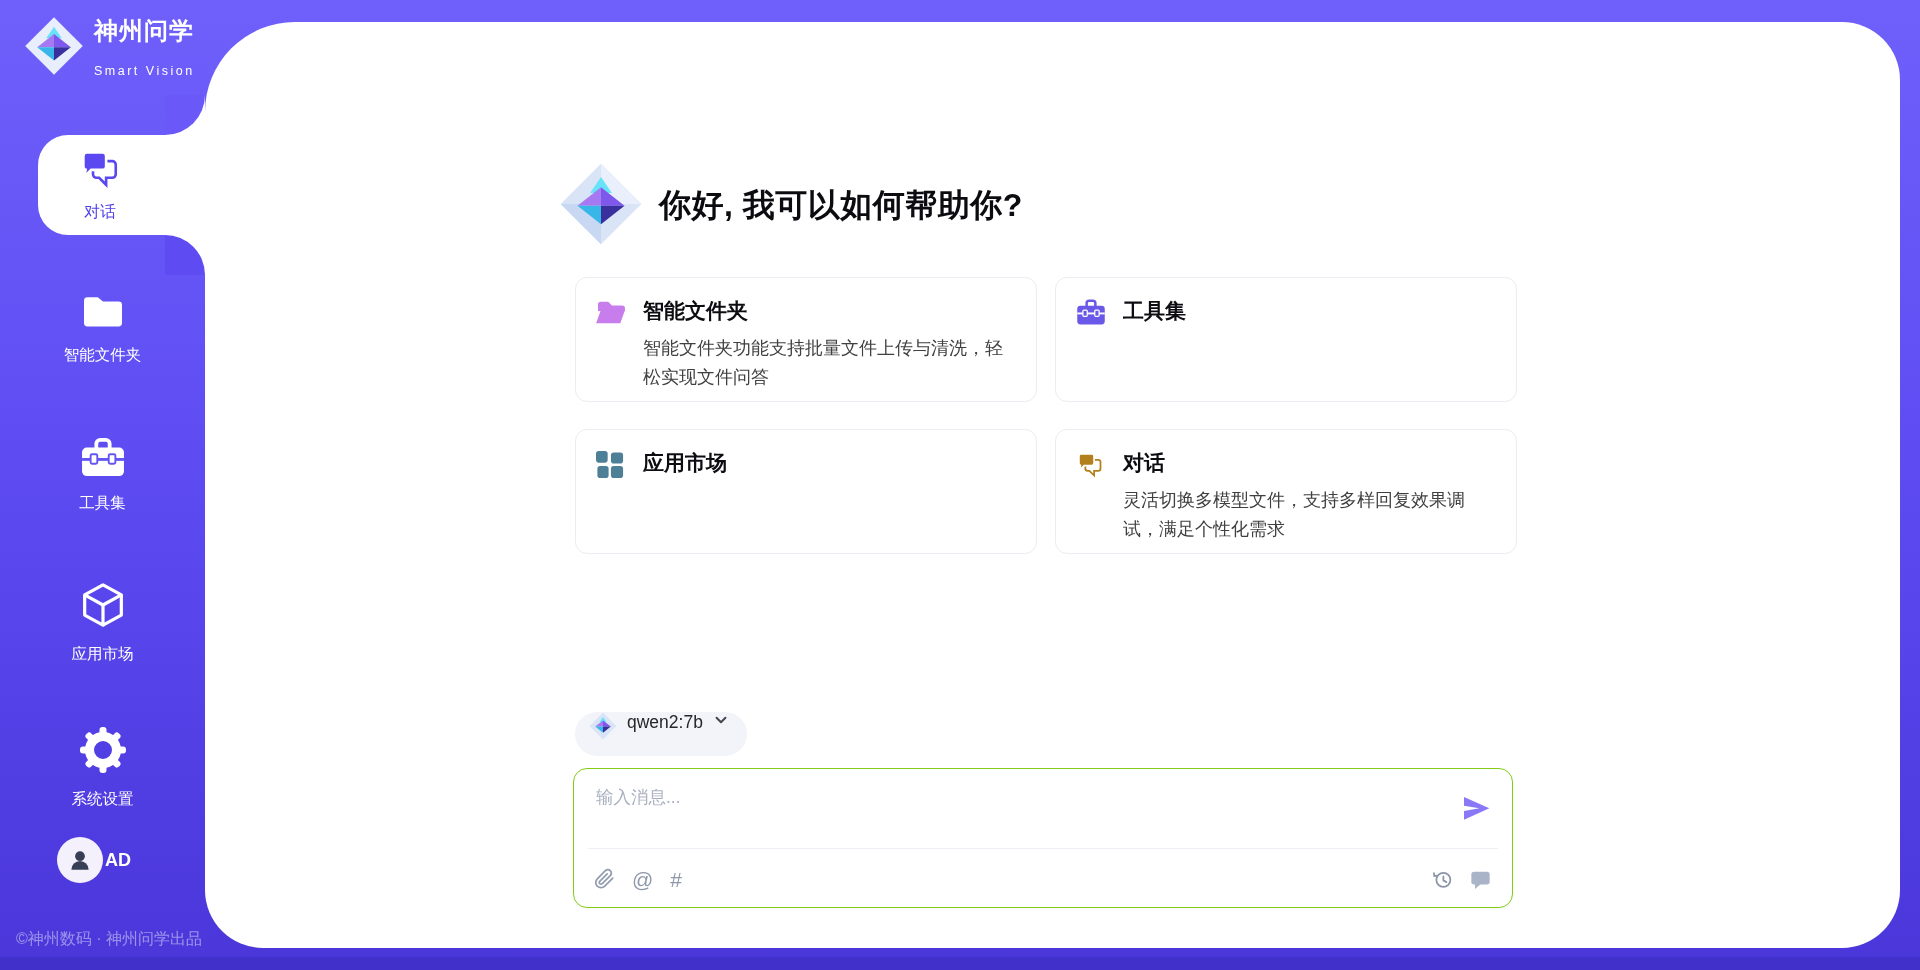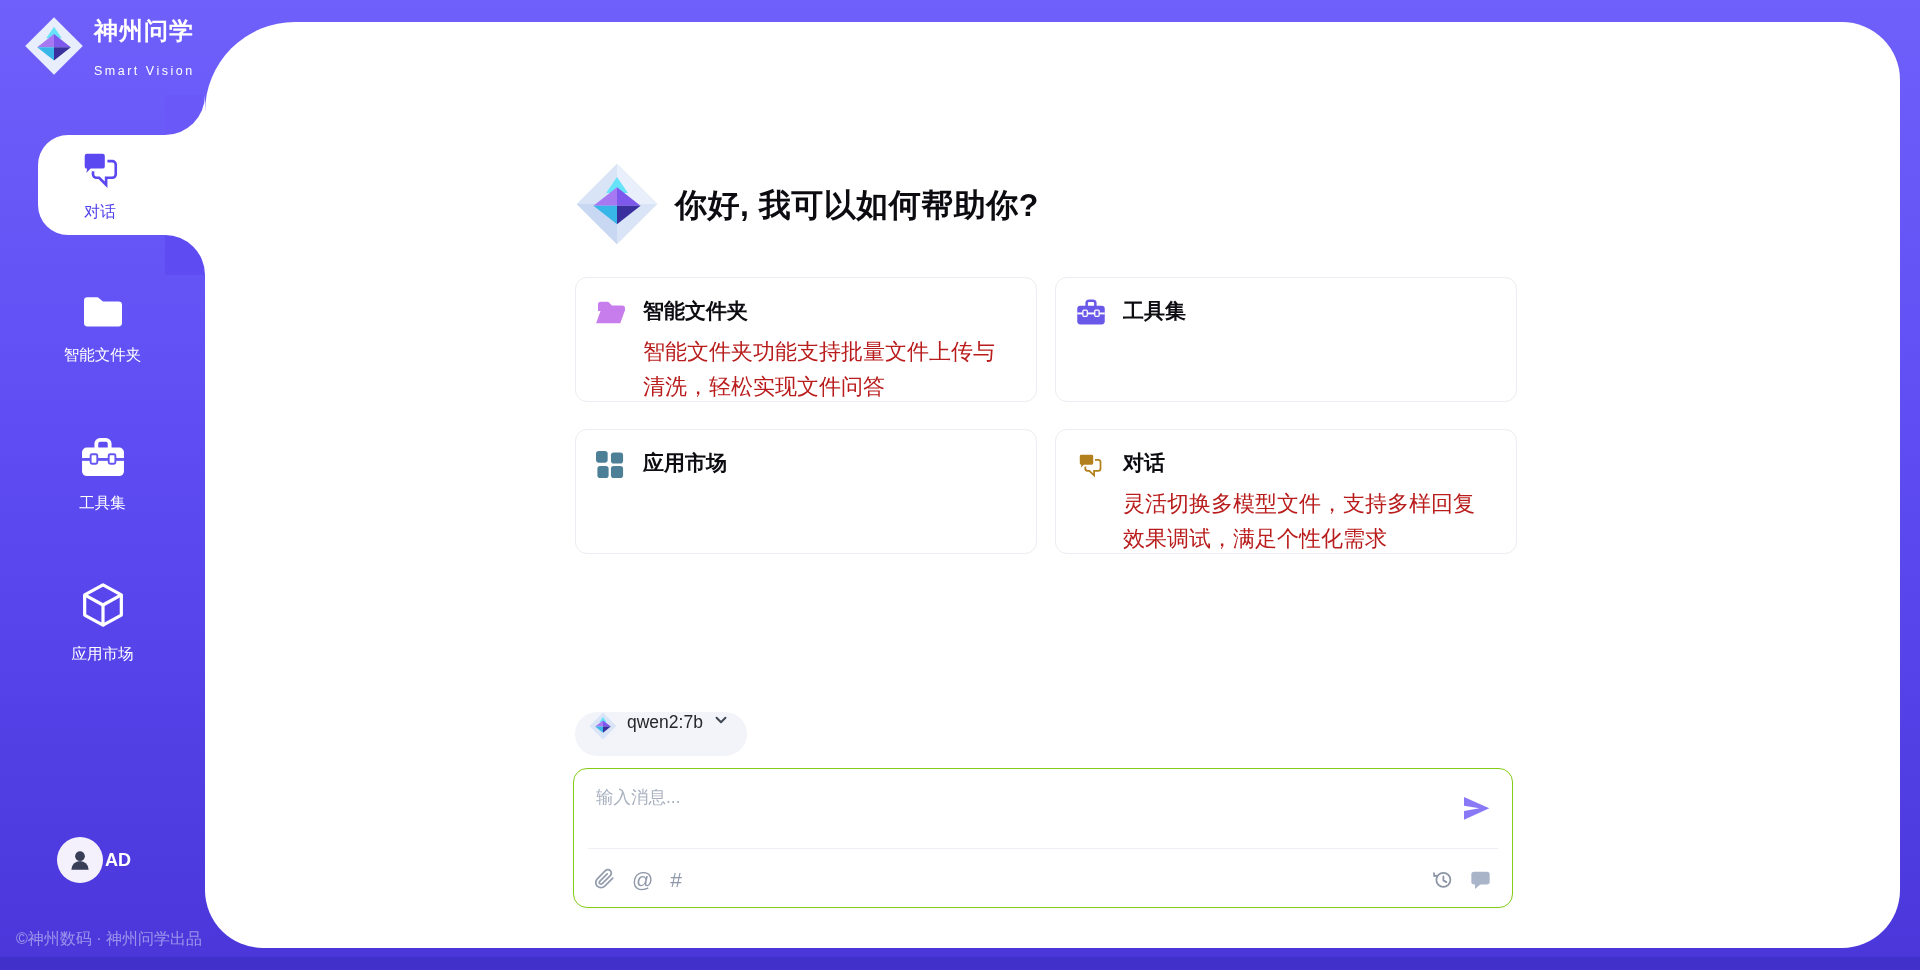--- a/index.html
+++ b/index.html
@@ -35,30 +35,30 @@
   .fillet-top { top:95px; }
   .fillet-bottom { top:235px; }
   .fillet-top .purple { position:absolute; inset:0; background:#6a59f8; border-bottom-right-radius:40px; }
   .fillet-bottom .purple { position:absolute; inset:0; background:#5e4cf2; border-top-right-radius:40px; }
 
   .user-row { position:absolute; left:57px; top:837px; display:flex; align-items:center; gap:2px; cursor:pointer; }
   .avatar { width:46px; height:46px; border-radius:50%; background:#f4f1fc; display:flex;
     align-items:center; justify-content:center; }
   .user-name { color:#fff; font-size:18px; font-weight:600; }
   .side-footer { position:absolute; left:16px; top:929px; color:rgba(255,255,255,0.45); font-size:16px; }
-  .greeting-row { position:absolute; left:370px; top:139px; display:flex; align-items:center; gap:16px; }
+  .greeting-row { position:absolute; left:354px; top:139px; display:flex; align-items:center; gap:16px; }
   .greeting { font-size:32px; font-weight:700; color:#0b0b10; letter-spacing:0.5px; }
 
   .cards { position:absolute; left:370px; top:255px; width:944px; display:grid;
     grid-template-columns:462px 462px; grid-auto-rows:125px; column-gap:18px; row-gap:27px; }
   .fcard { background:#fff; border:1px solid #ececf2; border-radius:12px; padding:19px 20px 0 20px;
     display:flex; gap:17px; cursor:pointer; }
   .fcard .ic { width:30px; flex:0 0 30px; padding-top:2px; }
   .fcard h3 { font-size:21px; font-weight:700; color:#0c0c11; margin-bottom:9px; }
-  .fcard p { font-size:22px; color:#b91c1c; line-height:1.6; }
+  .fcard p { font-size:18px; color:#404040; line-height:1.6; }
 
   .model-pill { position:absolute; left:370px; top:690px; height:44px; display:inline-flex;
     align-items:flex-start; gap:10px; background:#f3f4f9; border-radius:22px; padding:0 18px 0 14px;
     cursor:pointer; }
   .model-pill .name { font-size:17.5px; color:#26272b; }
 
   .composer { position:absolute; left:368px; top:746px; width:940px; height:140px;
     background:#fff; border:1px solid #84cc16; border-radius:14px;
     box-shadow:0 1px 3px rgba(40,40,90,0.04); }
   .composer input { position:absolute; left:22px; top:18px; width:840px; border:none; outline:none;
@@ -265,20 +265,38 @@
     <span>
       <svg width="44" height="48" viewBox="0 0 48 52" fill="none" stroke="#fff" stroke-width="3.5" stroke-linejoin="round">
         <path d="M24 4 L44 15 L24 26 L4 15 Z"></path>
         <path d="M4 15 V37 L24 48 V26"></path>
         <path d="M44 15 V37 L24 48"></path>
       </svg>
     </span>
     <span class="lbl">应用市场</span>
   </div>
 
+  <div class="nav-item" style="top:726px;">
+    <span>
+      <svg width="48" height="48" viewBox="0 0 48 48">
+        <g fill="#fff">
+          <rect x="20.5" y="1" width="7" height="11" rx="3"></rect>
+          <rect x="20.5" y="1" width="7" height="11" rx="3" transform="rotate(45 24 24)"></rect>
+          <rect x="20.5" y="1" width="7" height="11" rx="3" transform="rotate(90 24 24)"></rect>
+          <rect x="20.5" y="1" width="7" height="11" rx="3" transform="rotate(135 24 24)"></rect>
+          <rect x="20.5" y="1" width="7" height="11" rx="3" transform="rotate(180 24 24)"></rect>
+          <rect x="20.5" y="1" width="7" height="11" rx="3" transform="rotate(225 24 24)"></rect>
+          <rect x="20.5" y="1" width="7" height="11" rx="3" transform="rotate(270 24 24)"></rect>
+          <rect x="20.5" y="1" width="7" height="11" rx="3" transform="rotate(315 24 24)"></rect>
+        </g>
+        <circle cx="24" cy="24" r="13.5" fill="none" stroke="#fff" stroke-width="9"></circle>
+      </svg>
+    </span>
+    <span class="lbl">系统设置</span>
+  </div>
 
   <div class="user-row">
     <span class="avatar">
       <svg width="26" height="26" viewBox="0 0 24 24">
         <circle cx="12" cy="8.5" r="4.5" fill="#3a3f58"></circle>
         <path d="M4 21 a8 8 0 0 1 16 0 z" fill="#3a3f58"></path>
       </svg>
     </span>
     <span class="user-name">AD</span>
   </div>

